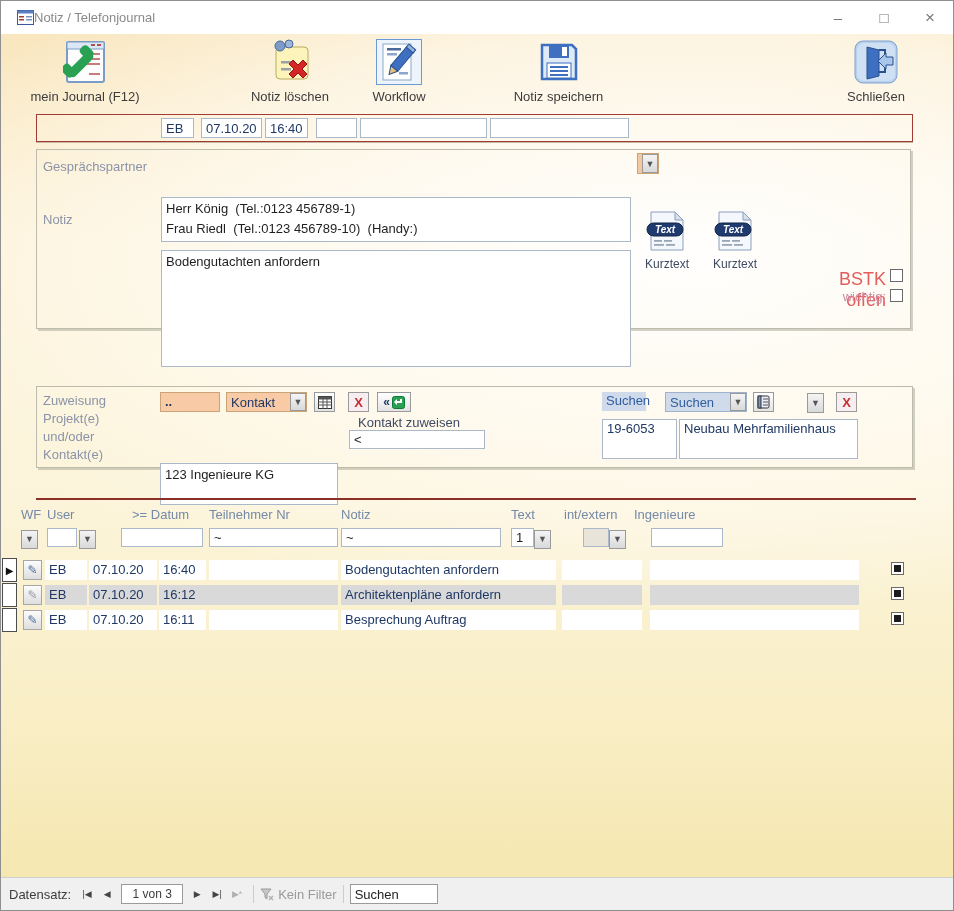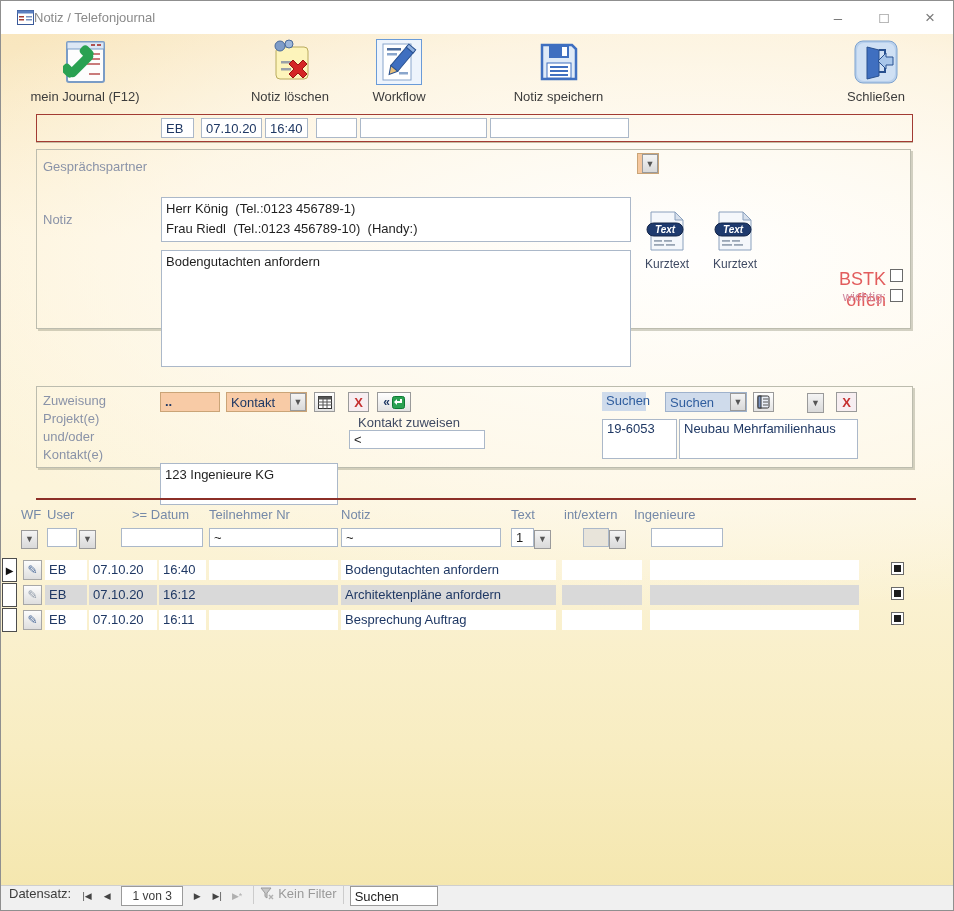--- a/index.html
+++ b/index.html
@@ -39,21 +39,21 @@
   .redline { position:absolute; left:35px; top:497px; width:880px; height:2px; background:#8c2f27; }
   
   .flabel { position:absolute; top:506px; font-size:13px; color:#7589a8; white-space:nowrap; }
   .finput { position:absolute; top:527px; height:19px; }
   
   .rowsel { position:absolute; left:1px; width:15px; height:24px; background:#fff; border:1px solid #4d4d4d; display:flex; align-items:center; justify-content:center; font-size:10px; color:#111; }
   .pencil { position:absolute; left:22px; width:19px; height:20px; background:linear-gradient(#fcfcfc,#dedede); border:1px solid #a7a7a7; display:flex; align-items:center; justify-content:center; font-size:12px; color:#4a6a9a; }
   .cell { position:absolute; height:20px; font-size:13px; color:#1f3864; padding:2px 4px; background:#fff; white-space:nowrap; overflow:hidden; }
   .r2 .cell { background:#d9d9d9; }
   
-  .statusbar { position:absolute; left:0; bottom:0; width:100%; height:25px; background:#f0f0f0; border-top:1px solid #cfcfcf; display:flex; align-items:flex-start; font-size:13px; color:#3c3c3c; }
+  .statusbar { position:absolute; left:0; bottom:0; width:100%; height:33px; background:#f0f0f0; border-top:1px solid #cfcfcf; display:flex; align-items:center; font-size:13px; color:#3c3c3c; }
   .nav-btn { width:20px; height:19px; display:flex; align-items:center; justify-content:center; font-size:9px; color:#444; cursor:pointer; }
   .nav-btn.dis { color:#b0b0b0; }
   .pos-box { width:62px; height:20px; background:#fff; border:1px solid #9a9a9a; display:flex; align-items:center; justify-content:center; font-size:12px; margin:0 4px; }
   .vsep { width:1px; height:18px; background:#cccccc; margin:0 6px; }
   .grayed { color:#9a9a9a; }
   .search-box { width:88px; height:20px; background:#fff; border:1px solid #9a9a9a; font-size:13px; padding:1px 4px; color:#222; font-family:"Liberation Sans",sans-serif; }
   input.fld { height:20px; }
 </style>
 </head>
 <body>

